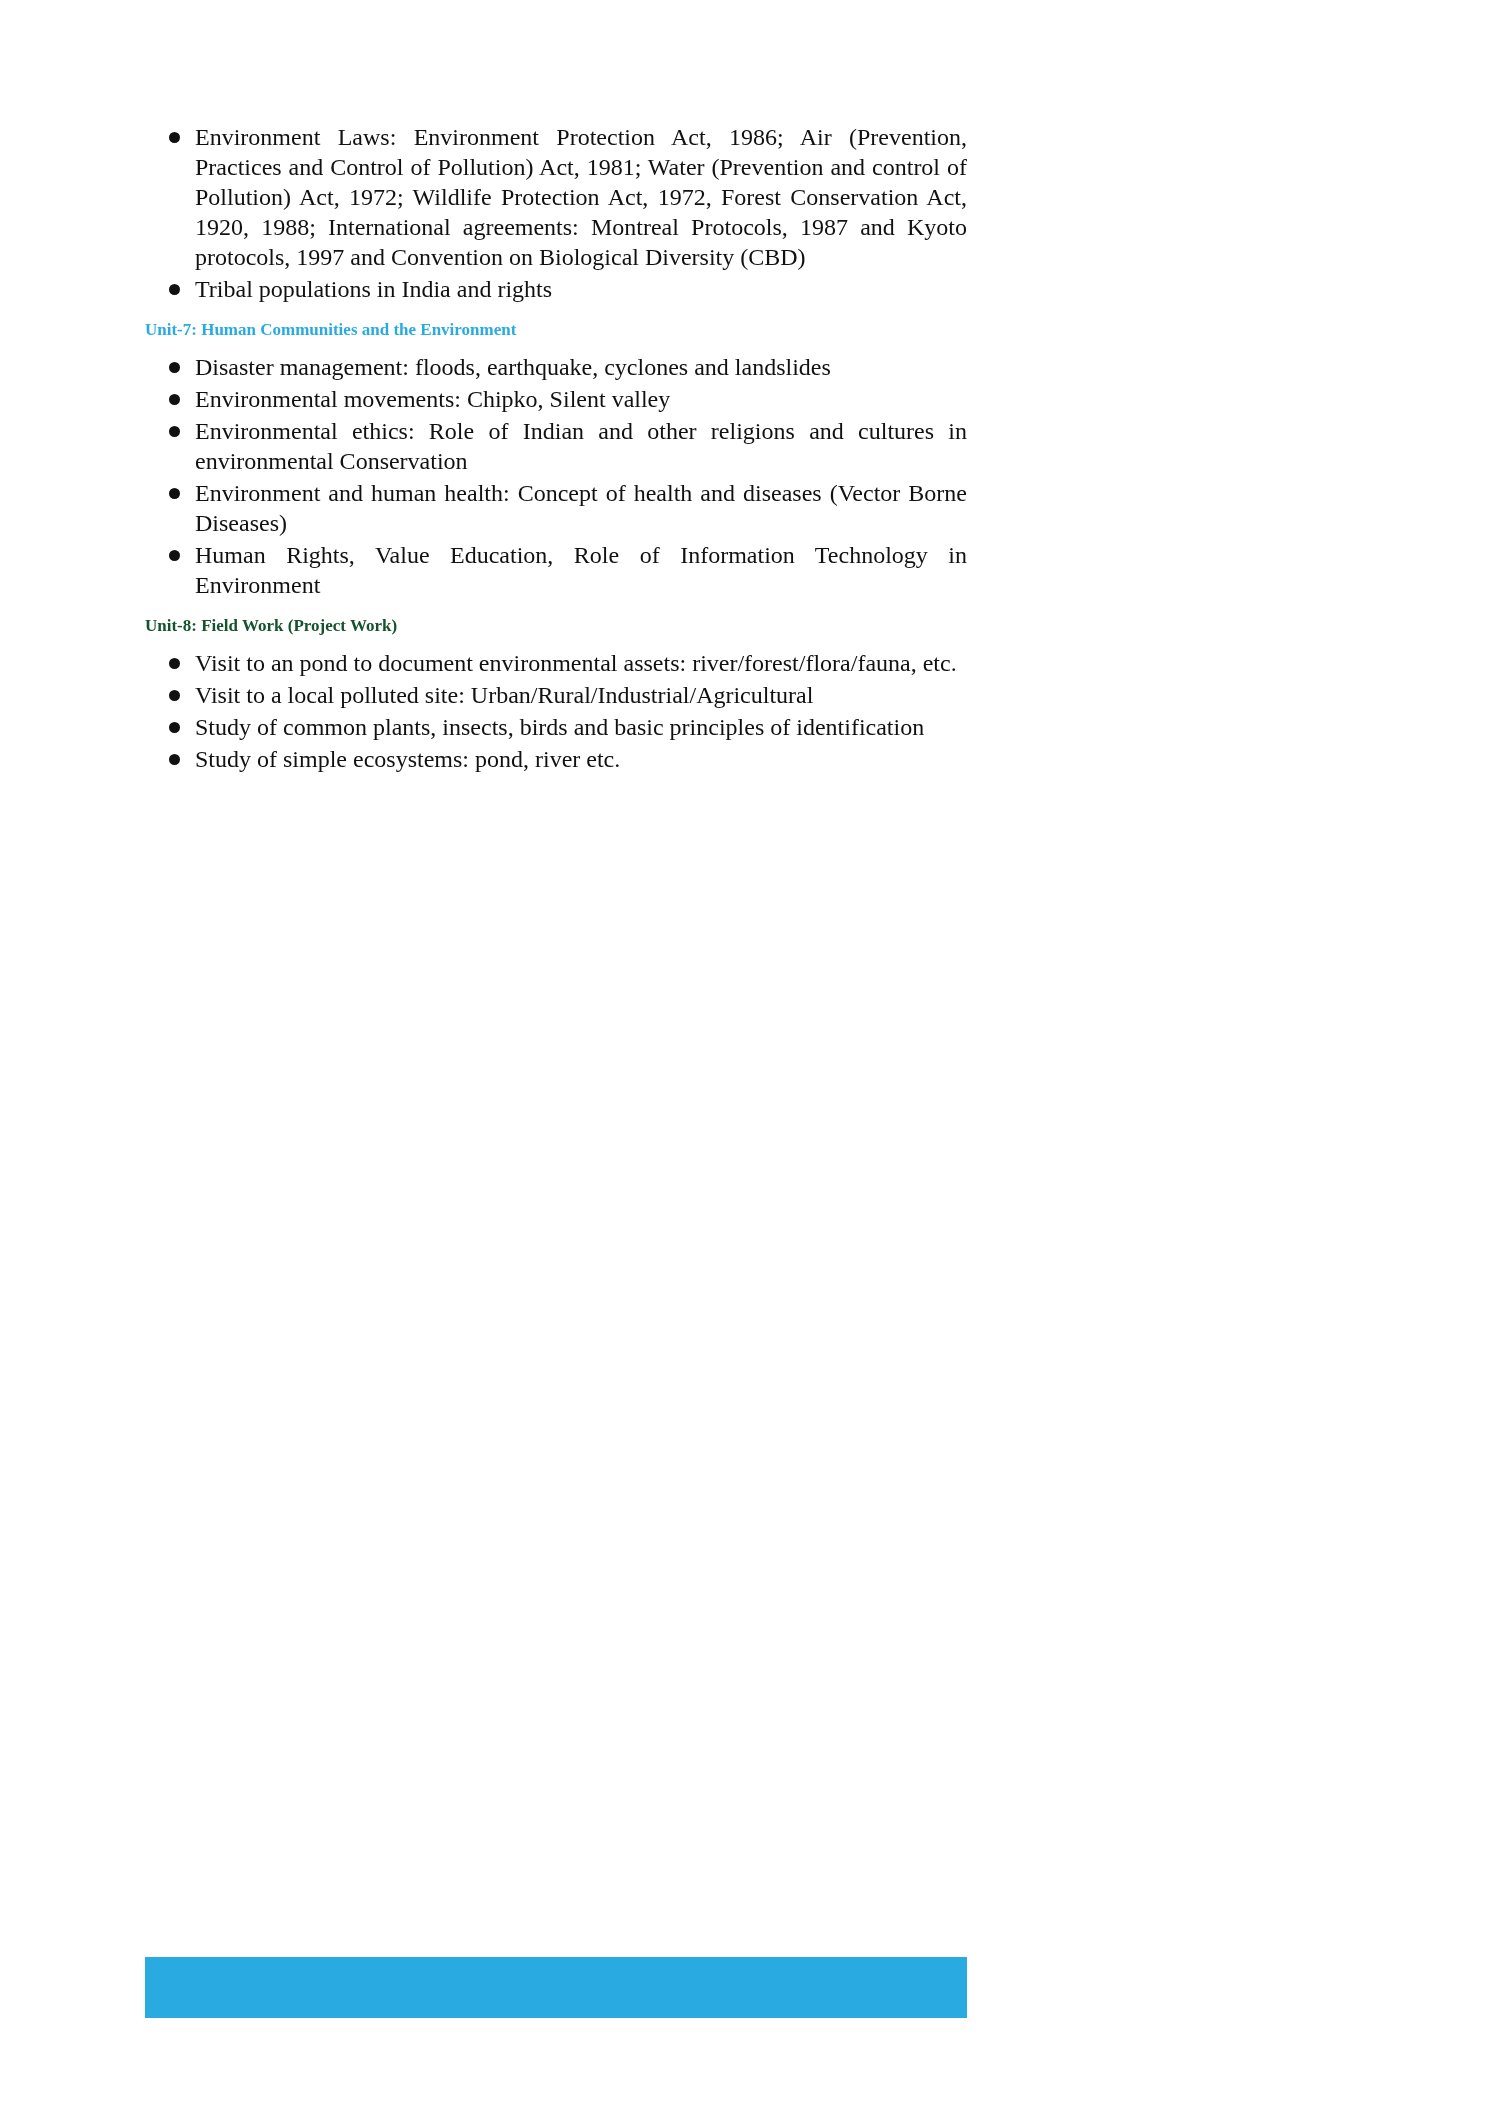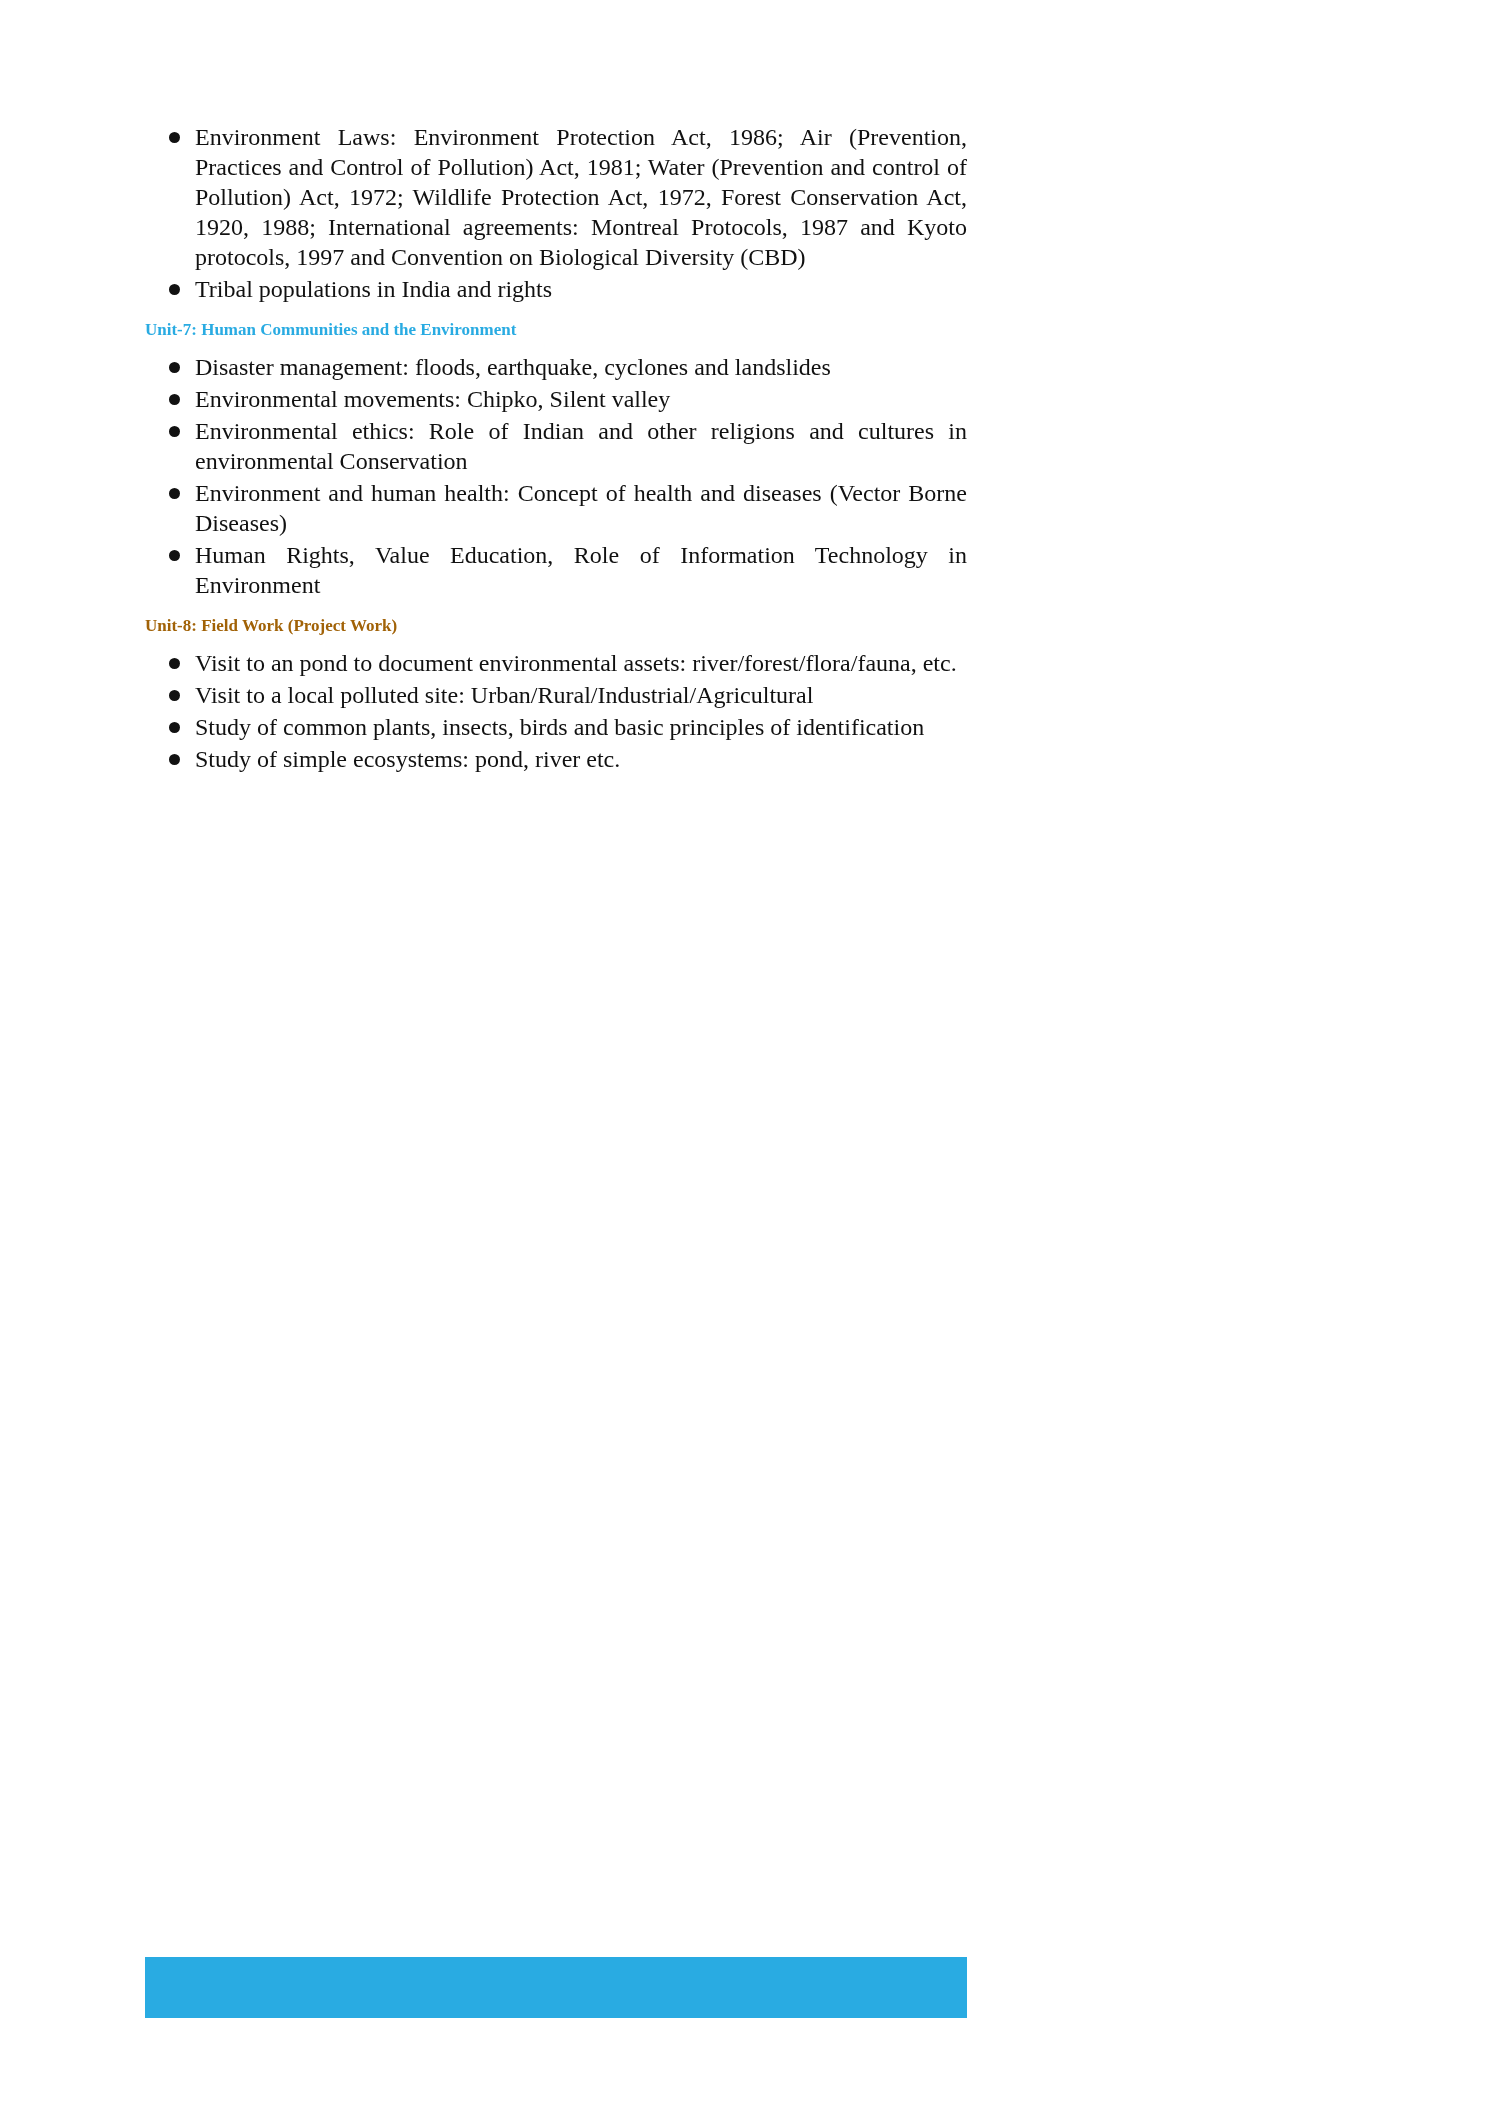--- a/index.html
+++ b/index.html
@@ -105,21 +105,21 @@
       <li class="bullet-item">
         <span class="bullet-dot"></span>
         <span>Environment and human health: Concept of health and diseases (Vector Borne Diseases)</span>
       </li>
       <li class="bullet-item">
         <span class="bullet-dot"></span>
         <span>Human Rights, Value Education, Role of Information Technology in Environment</span>
       </li>
     </ul>
 
-    <h2 class="unit-heading" style="color: #a16207;">Unit-8: Field Work (Project Work)</h2>
+    <h2 class="unit-heading" style="color: #14532d;">Unit-8: Field Work (Project Work)</h2>
 
     <ul class="bullet-list">
       <li class="bullet-item">
         <span class="bullet-dot"></span>
         <span>Visit to an pond to document environmental assets: river/forest/flora/fauna, etc.</span>
       </li>
       <li class="bullet-item">
         <span class="bullet-dot"></span>
         <span>Visit to a local polluted site: Urban/Rural/Industrial/Agricultural</span>
       </li>

